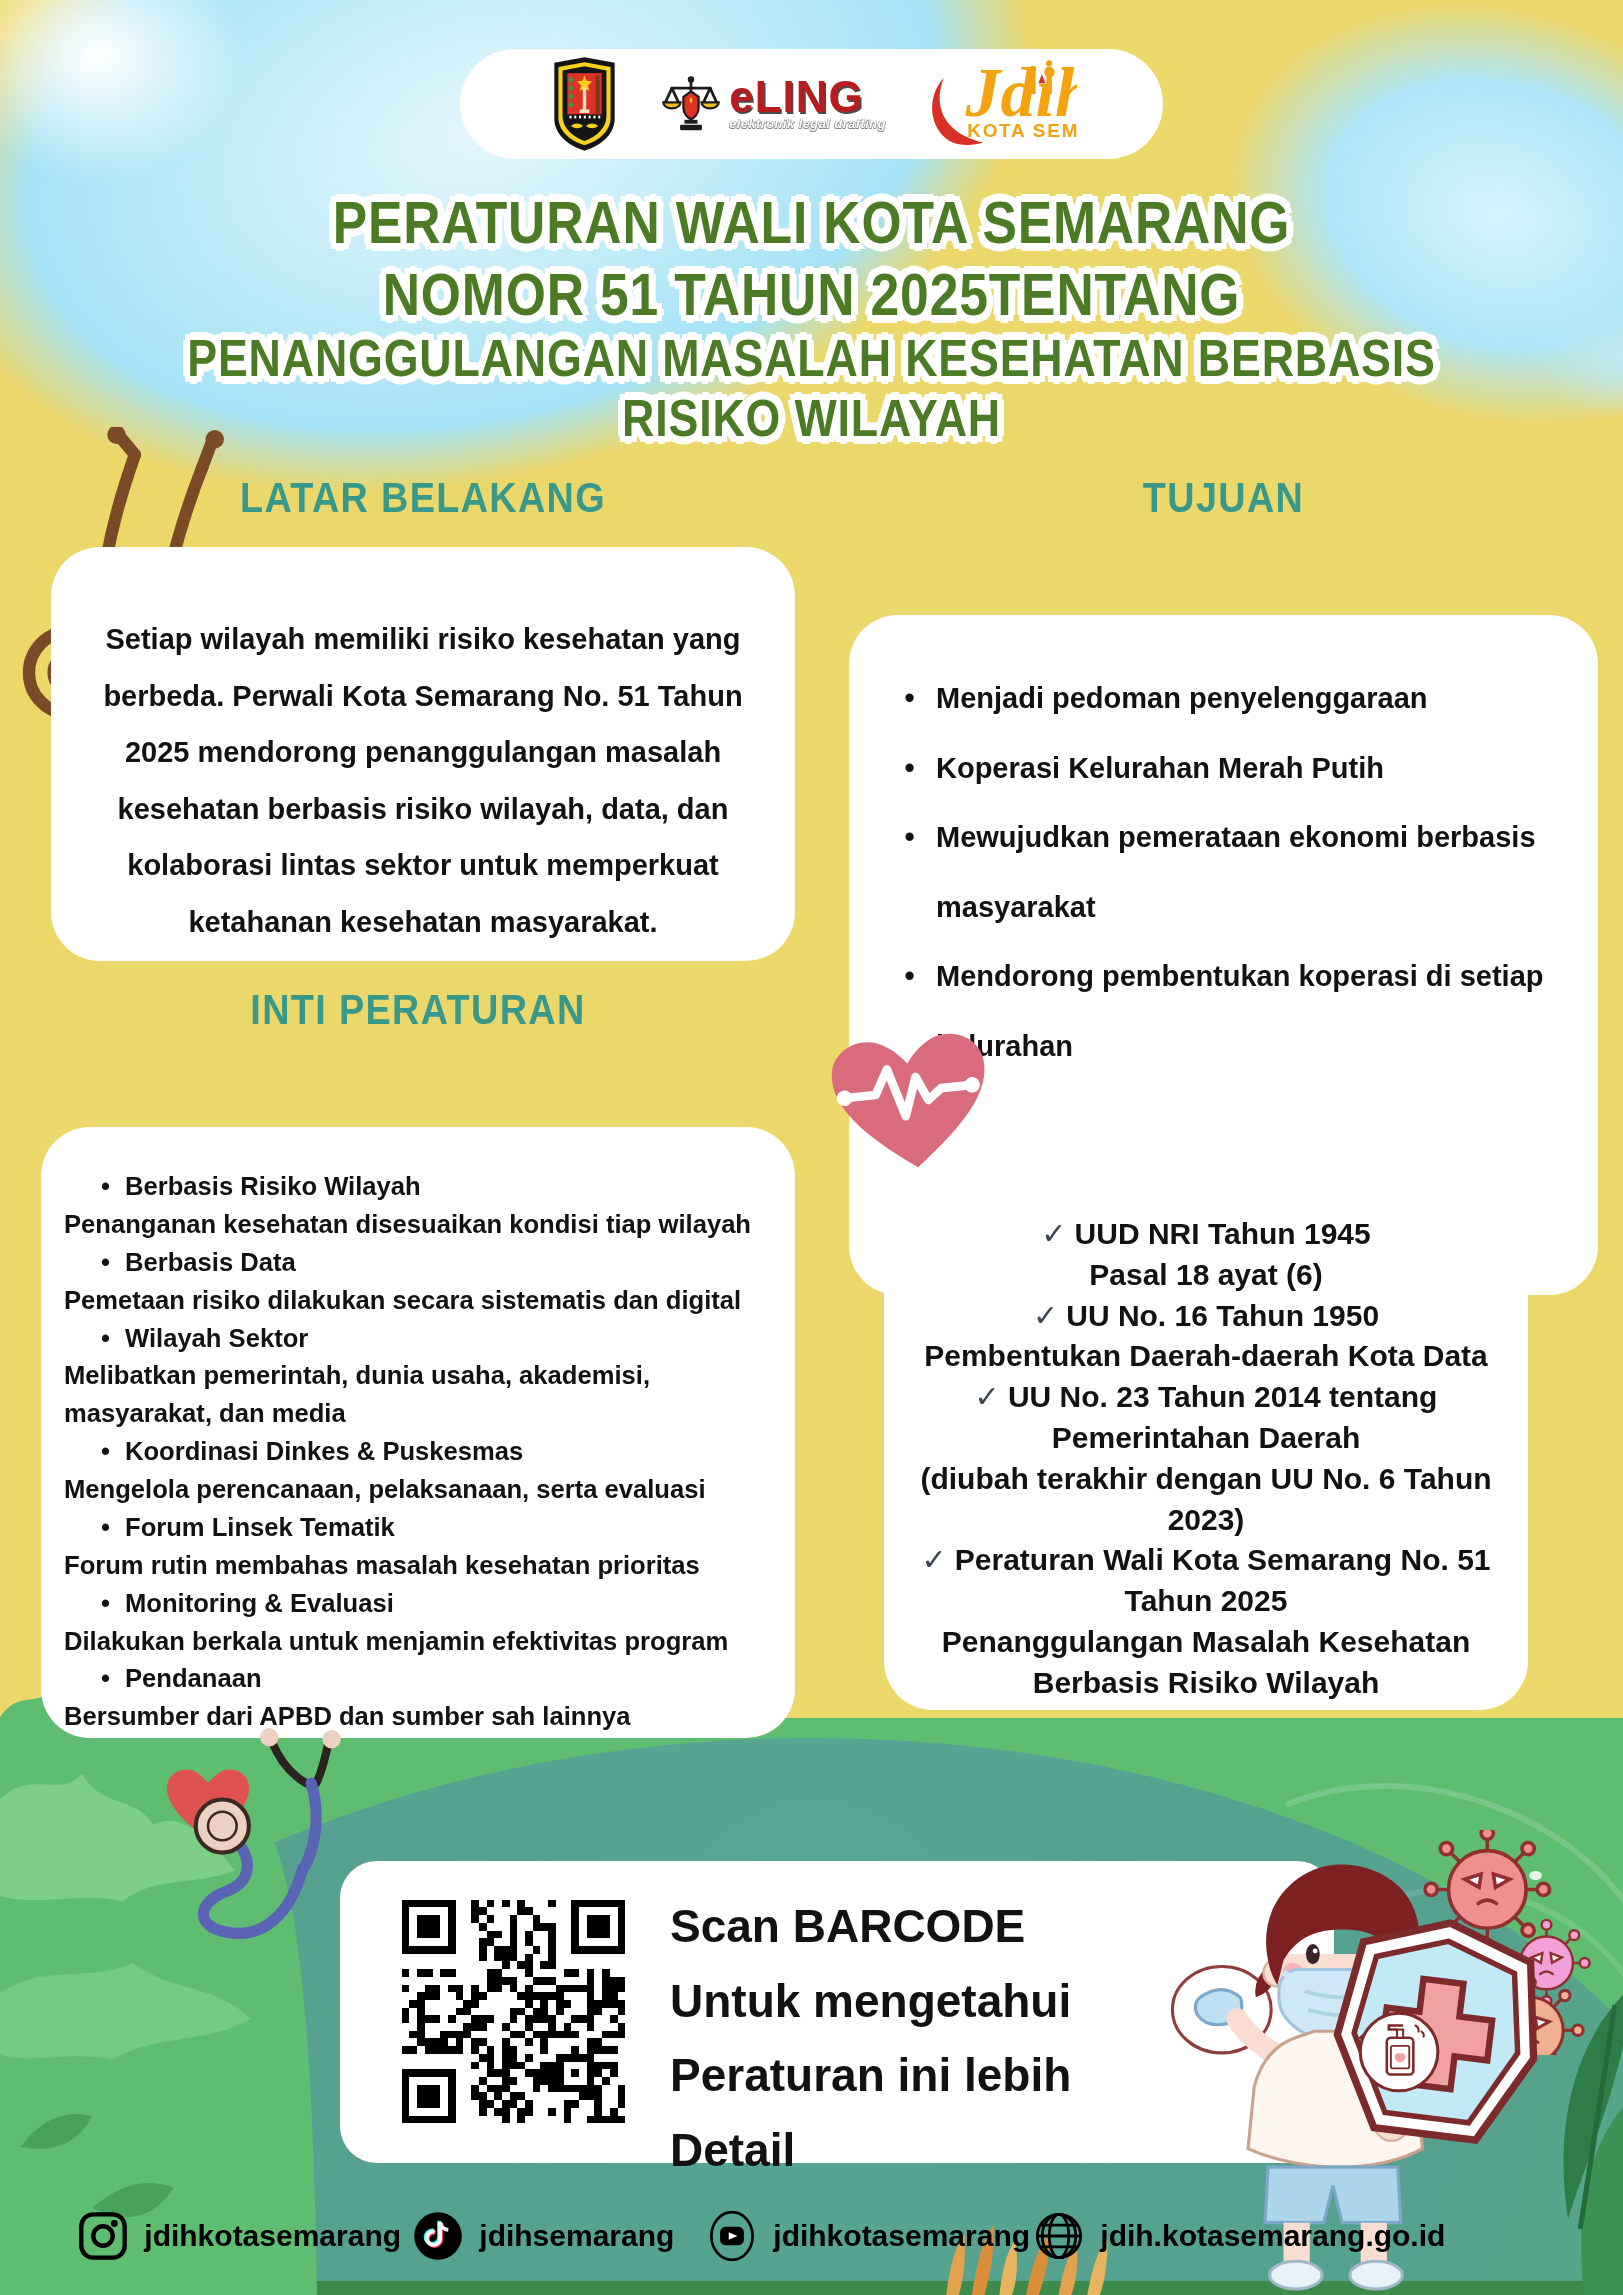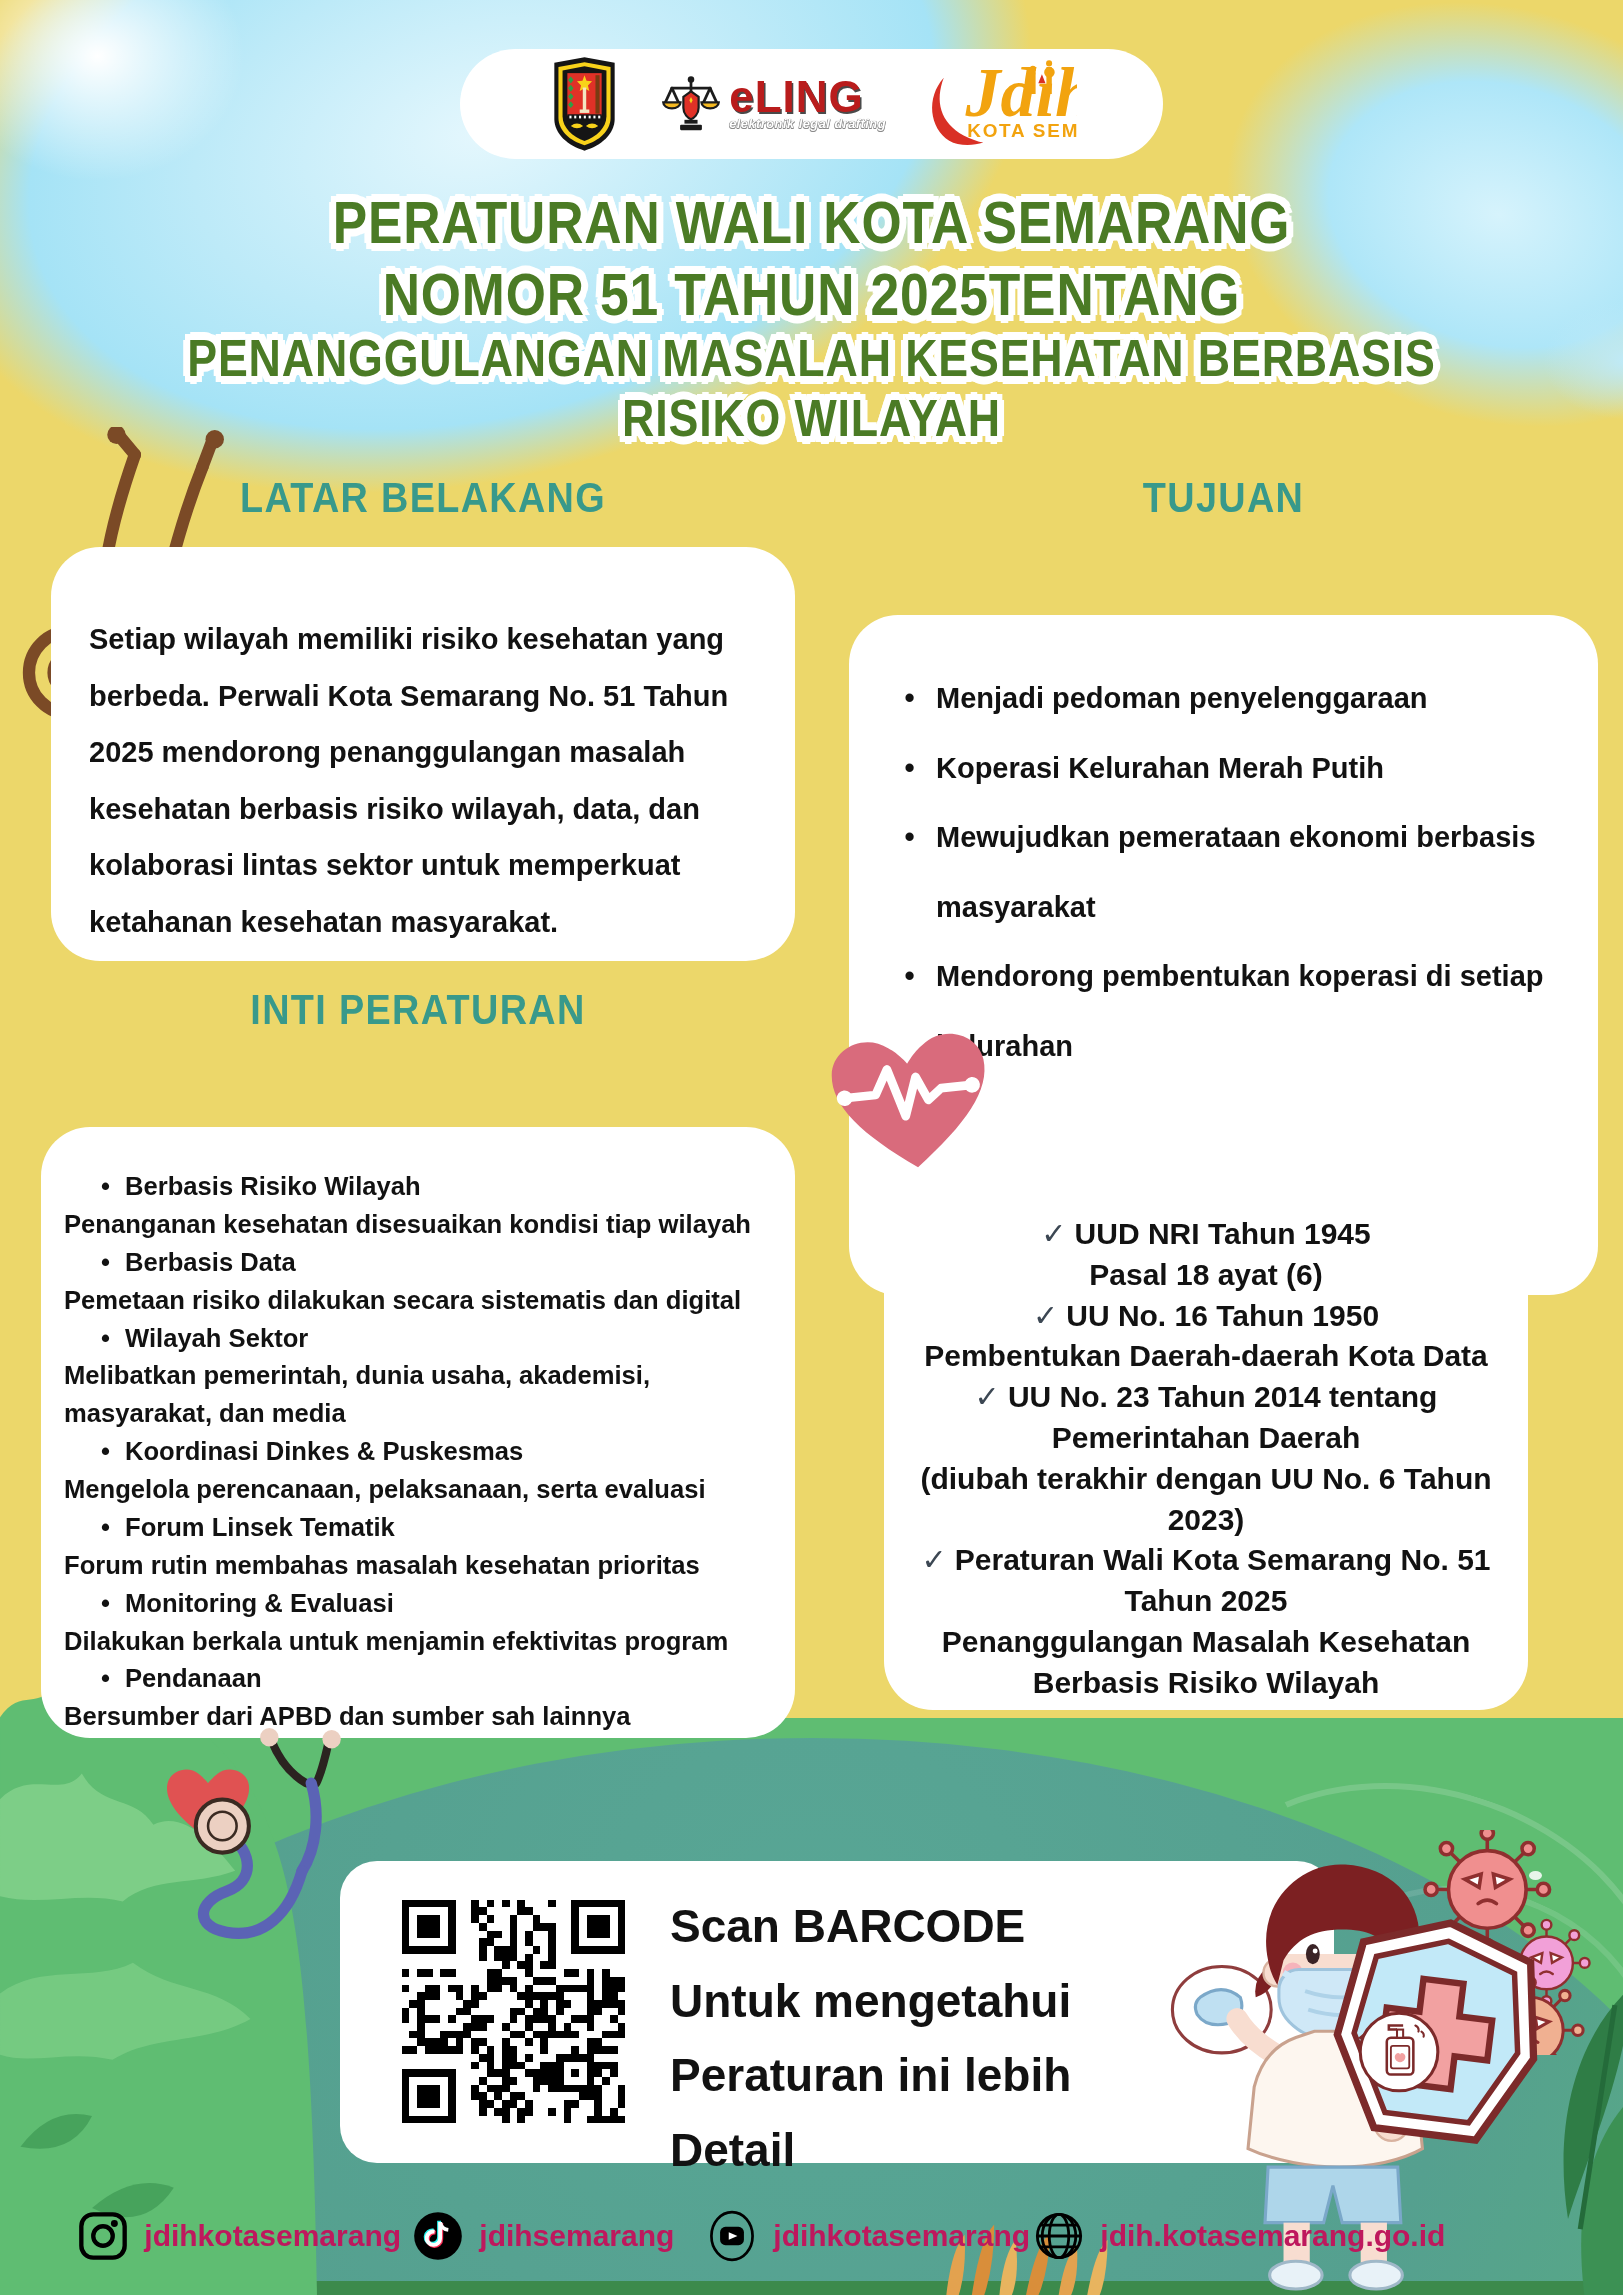--- a/index.html
+++ b/index.html
@@ -63,21 +63,21 @@
   .heading{font-size:42px;font-weight:800;color:#38998b;text-align:center;letter-spacing:1.5px;
            transform:scaleX(.9);z-index:4;}
   .h-latar{left:51px;top:474px;width:744px;}
   .h-tujuan{left:849px;top:474px;width:749px;}
   .h-inti{left:41px;top:986px;width:754px;}
   .h-dasar{left:849px;top:986px;width:749px;}
 
   
   .card{background:#fff;border-radius:49px;z-index:4;}
   .card1{left:51px;top:547px;width:744px;height:414px;padding:64px 38px 31px;
-         font-size:29px;font-weight:700;line-height:1.95;text-align:left;}
+         font-size:29px;font-weight:700;line-height:1.95;text-align:center;}
   .card2{left:849px;top:615px;width:749px;height:680px;padding:49px 36px 31px 36px;
          font-size:29px;font-weight:700;line-height:2.4;}
   .tj{position:relative;padding-left:51px;}
   .tj::before{content:"\2022";position:absolute;left:19.4px;}
   .card3{left:41px;top:1127px;width:754px;height:611px;padding:41px 23px 20.4px 23px;
          font-size:25.6px;font-weight:700;line-height:1.48;}
   .il{position:relative;padding-left:61px;}
   .il::before{content:"\2022";position:absolute;left:37px;}
   .card4{left:856px;top:1068px;width:644px;height:642px;padding:146px 31px 31px;
          font-size:30px;font-weight:700;line-height:1.36;text-align:center;margin-left:28px;}
@@ -86,21 +86,21 @@
 
   
   .qr-card{left:340px;top:1861px;width:994px;height:302px;background:#fff;border-radius:37px;z-index:5;}
   #qr{position:absolute;left:54px;top:31px;width:239px;height:239px;}
   .scan-text{position:absolute;left:330px;top:28px;width:542px;
              font-size:46px;font-weight:700;line-height:1.62;text-align:left;}
 
   
   .f-item{position:absolute;top:2207px;height:57px;display:flex;align-items:center;gap:15.3px;z-index:10;}
   .f-item svg{width:52px;height:52px;flex:0 0 auto;}
-  .f-label{font-size:30px;font-weight:700;color:#be185d;letter-spacing:0;}
+  .f-label{font-size:30px;font-weight:700;color:#000000;letter-spacing:0;}
   .f1{left:77px;} .f2{left:412px;} .f3{left:706px;} .f4{left:1033px;}
 
   
   .deco{position:absolute;pointer-events:none;}
 </style>
 </head>
 <body>
 
 <div id="poster">
 

